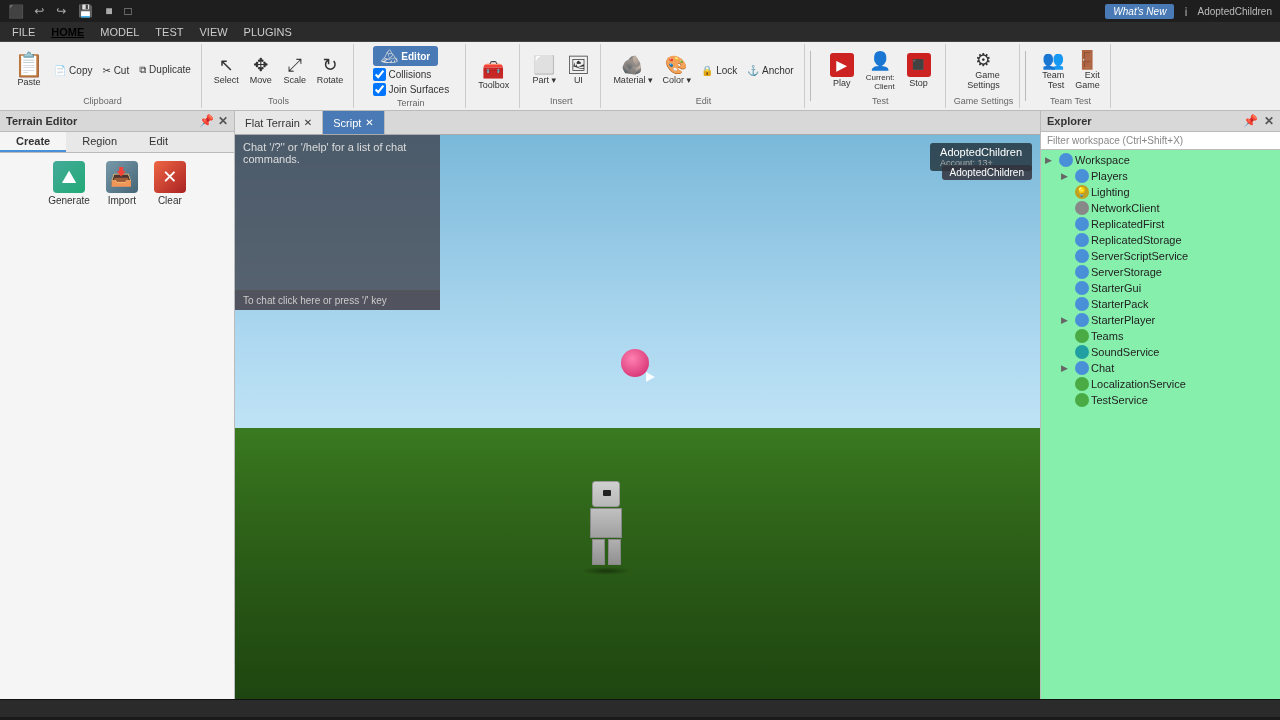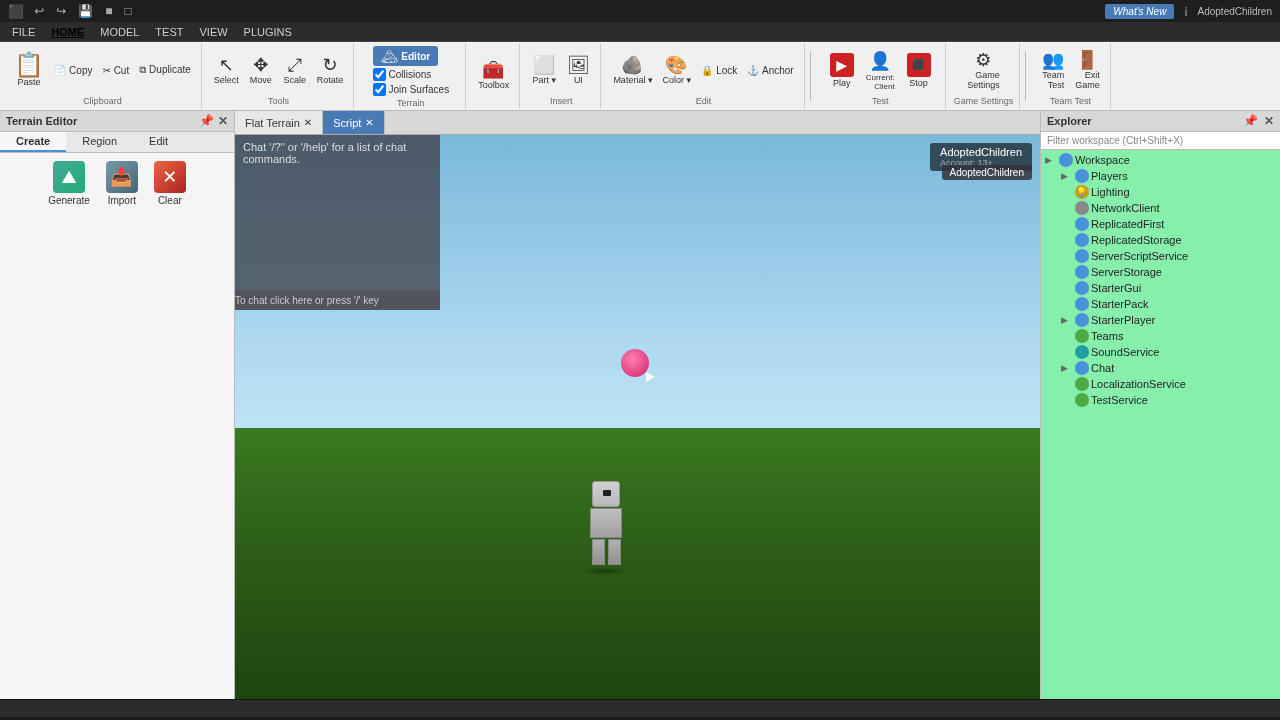--- a/index.html
+++ b/index.html
@@ -202,21 +202,21 @@
       z-index: 10;
     }
     .chat-messages {
       flex: 1;
       padding: 6px 8px;
       font-size: 11px;
       color: #ddd;
     }
     .chat-input-bar {
       background: rgba(80, 80, 90, 0.8);
-      padding: 4px 0;
+      padding: 4px 8px;
       font-size: 10px;
       color: #ccc;
       border-top: 1px solid #555;
     }
 
     
     .player-badge {
       position: absolute;
       top: 8px;
       right: 8px;

